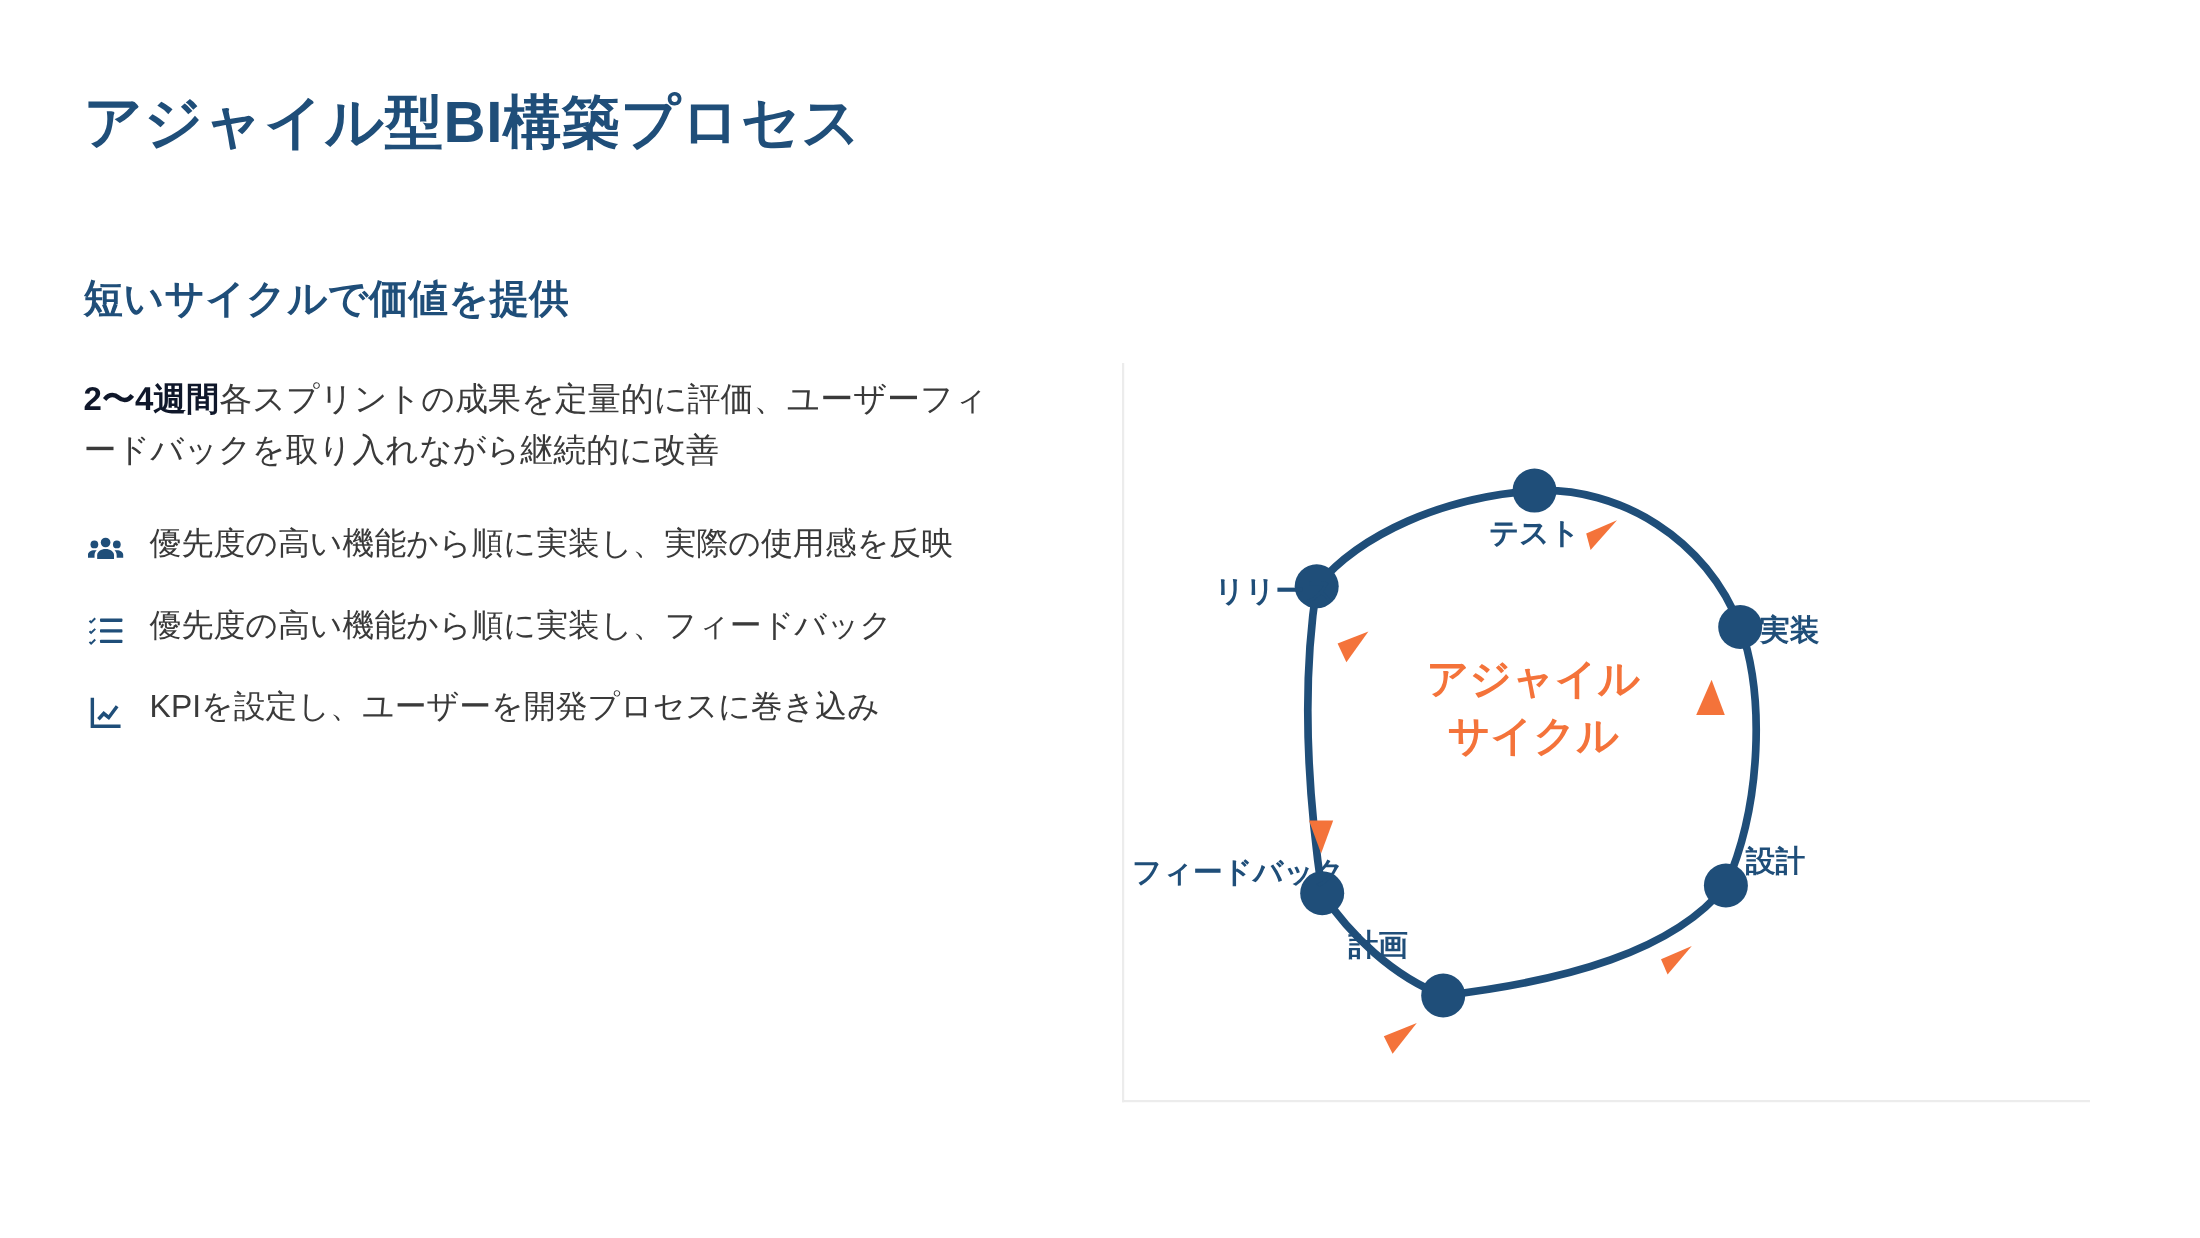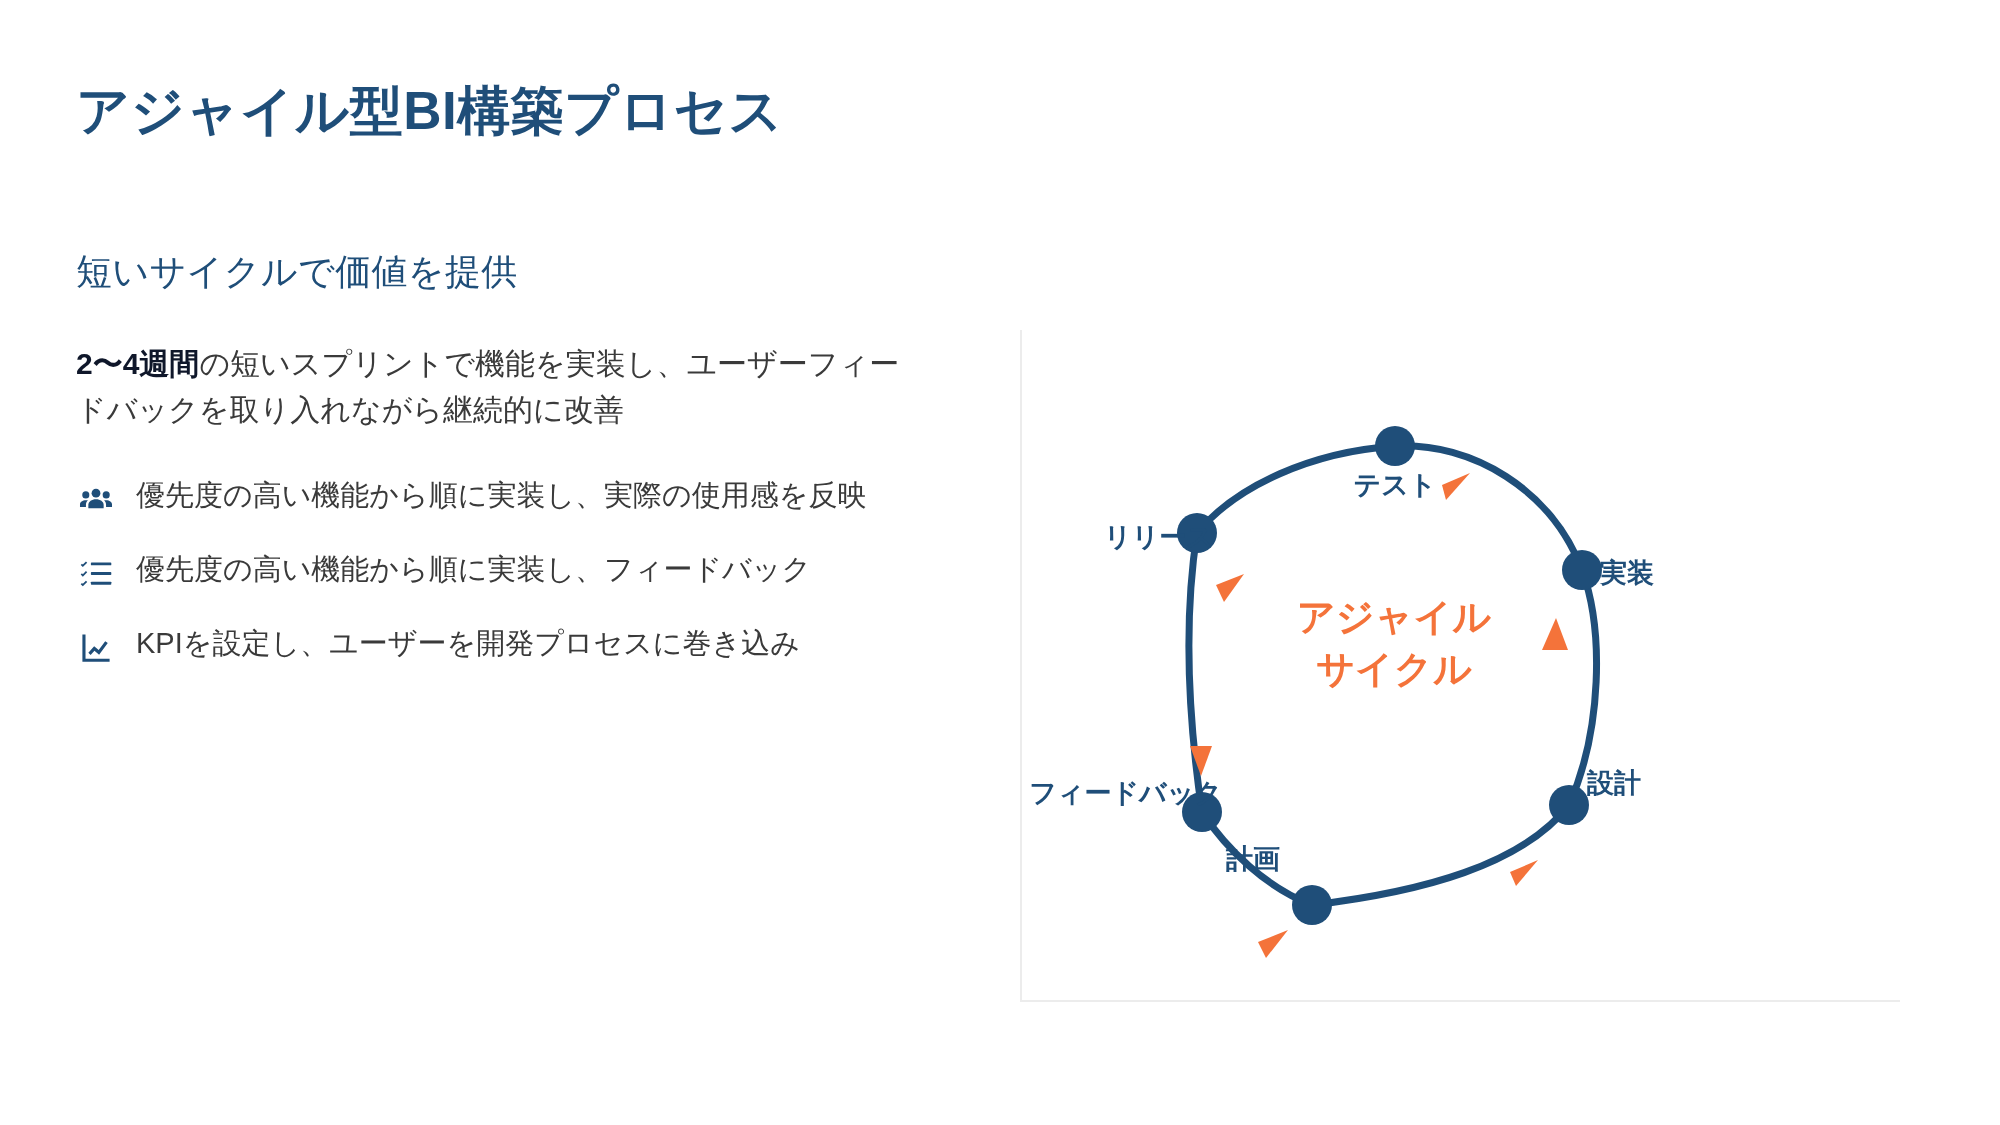--- a/index.html
+++ b/index.html
@@ -37,21 +37,21 @@
   
   .left-col {
     position: absolute;
     left: 76px;
     top: 248px;
     width: 880px;
   }
 
   .section-heading {
     font-size: 36px;
-    font-weight: normal;
+    font-weight: bold;
     color: #1F4E79;
     margin: 0 0 44px 0;
     letter-spacing: 0.3px;
   }
 
   .lead-paragraph {
     font-size: 30px;
     line-height: 1.52;
     color: #3A3A3A;
     margin: 0 0 42px 0;
@@ -146,21 +146,21 @@
 
 <div class="slide">
 
   <div class="slide-title">アジャイル型BI構築プロセス</div>
 
   <div class="left-col">
 
     <h2 class="section-heading">短いサイクルで価値を提供</h2>
 
     <p class="lead-paragraph">
-      <span class="hl">2〜4週間</span><span>の短いスプリントで機能を実装し、ユーザーフィードバックを取り入れながら継続的に改善</span>
+      <span class="hl">2〜4週間</span><span>各スプリントの成果を定量的に評価、ユーザーフィードバックを取り入れながら継続的に改善</span>
     </p>
 
     <ul class="bullet-list">
 
 
       <li class="bullet-item">
         <span class="bullet-icon">
           <svg viewBox="0 0 24 24" aria-hidden="true">
             <circle cx="12" cy="7.2" r="3.1"></circle>
             <circle cx="4.8" cy="8.4" r="2.5"></circle>

